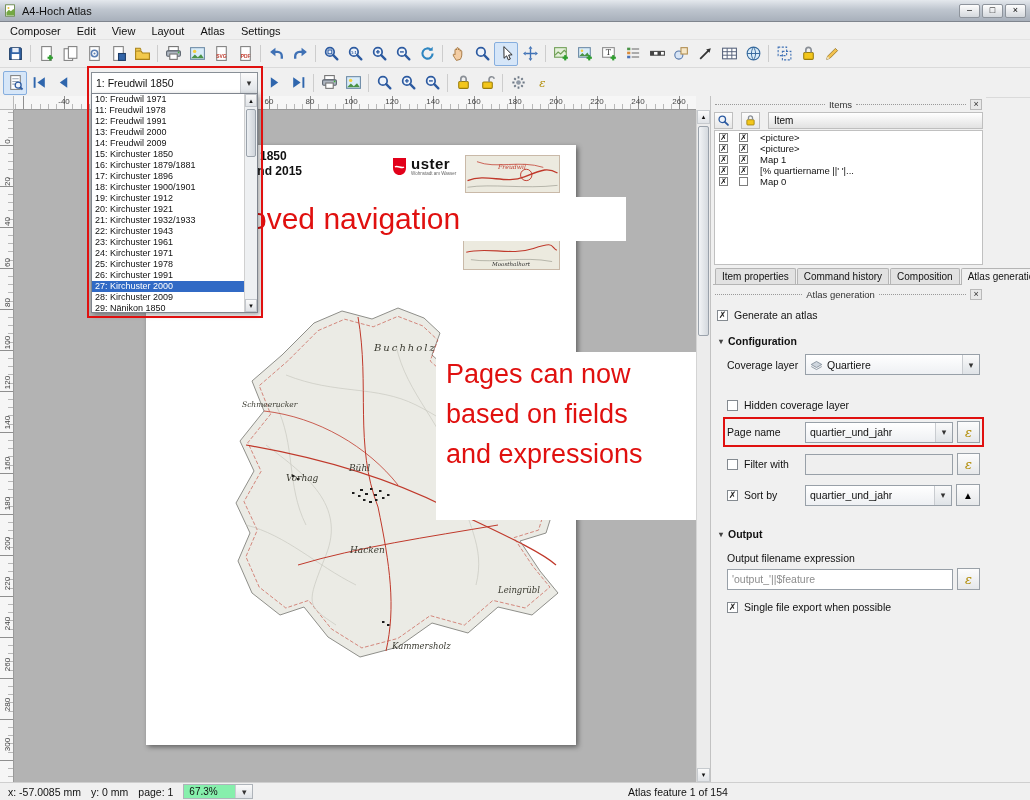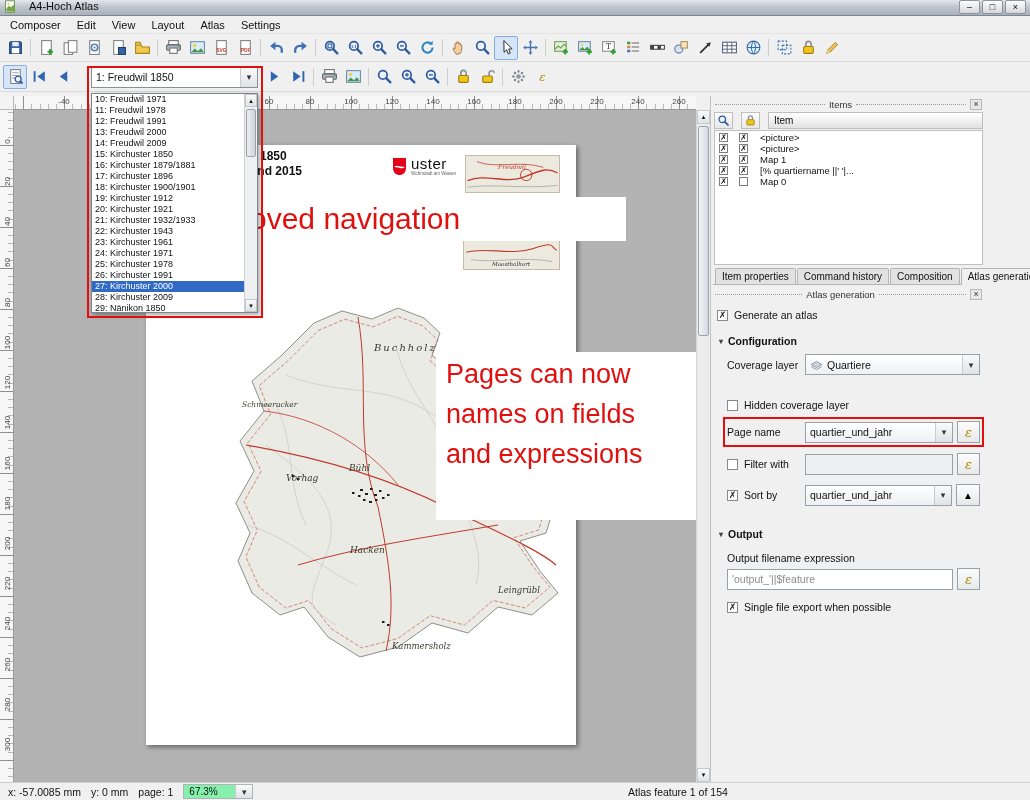--- a/index.html
+++ b/index.html
@@ -1,21 +1,21 @@
 <!DOCTYPE html>
 <html style="--accent: #e0100f; --selection: #316ac5; --uster-red: #e2001a;"><head>
 <meta charset="utf-8">
 <style>
   :root{ --accent:#e0100f; --selection:#316ac5; --uster-red:#e2001a; }
   *{box-sizing:border-box;margin:0;padding:0}
   body{font-family:"Liberation Sans",sans-serif;background:#555}
   #app{position:relative;width:1030px;height:800px;background:#f0f0f0;overflow:hidden;font-size:11px;color:#111}
 
   
-  .titlebar{height:16px;display:flex;gap:12px;padding:0 4px;
+  .titlebar{height:22px;display:flex;align-items:center;gap:5px;padding:0 4px;
     background:linear-gradient(#e4e8ed,#bfc6cf 45%,#a8b0bb);border-bottom:1px solid #7f858e}
   .app-icon svg{width:13px;height:13px;display:block}
   .title-text{font-size:11px}
   .win-controls{margin-left:auto;display:flex;gap:2px}
   .winbtn{width:21px;height:14px;display:flex;align-items:center;justify-content:center;
     background:linear-gradient(#fdfdfd,#d4d8dd);border:1px solid #8e949c;border-radius:2px;font-size:9px;line-height:1;cursor:default}
 
   
   .menubar{height:18px;display:flex;align-items:center;background:#f0f0f0;border-bottom:1px solid #e3e3e3;padding-left:2px}
   .menu-item{padding:2px 8px;font-size:11px}
@@ -69,21 +69,21 @@
   .vs-thumb{position:absolute;left:1px;right:1px;top:16px;height:210px;background:linear-gradient(90deg,#f2f4f6,#d4d9de);border:1px solid #9aa2ab;border-radius:2px}
 
   
   .page{position:absolute;left:132px;top:35px;width:430px;height:600px;background:#fff;box-shadow:2px 2px 5px rgba(0,0,0,.45)}
   .map-svg{position:absolute;left:0;top:0;width:430px;height:600px}
   .maplab text{font-family:"DejaVu Serif",serif;font-style:italic;fill:#3a3a30}
   .years{position:absolute;left:104px;top:4px;font-weight:bold;font-size:12px;line-height:15px}
   .years .l1{text-indent:10px}
   .logo{position:absolute;left:246px;top:12px;display:flex;gap:4px;align-items:flex-start}
   .logo svg{width:15px;height:19px;display:block}
-  .logo-text{font-weight:normal;font-size:15px;line-height:13px;letter-spacing:.5px}
+  .logo-text{font-weight:bold;font-size:15px;line-height:13px;letter-spacing:.5px}
   .logo-tag{font-size:4.5px;color:#666;margin-top:1px}
   .thumb{position:absolute;border:1px solid #c9b9a8;background:#eceadf;overflow:hidden}
   #thumb1{left:319px;top:10px;width:95px;height:38px}
   #thumb2{left:317px;top:95px;width:97px;height:30px}
   .thumb svg{width:100%;height:100%;display:block}
 
   
   .anno{position:absolute;background:#fff;color:var(--accent);z-index:40}
   #anno1{left:166px;top:87px;width:446px;height:44px;font-size:30px;line-height:40px;padding:2px 10px}
   #anno2{left:422px;top:242px;width:262px;height:168px;font-size:27px;line-height:40px;padding:2px 10px;white-space:nowrap}
@@ -710,21 +710,21 @@
             <path d="M0 12 C22 6 48 16 72 8 S90 6 97 10" fill="none" stroke="#c0392b" stroke-width="1.2"></path>
             <path d="M5 20 C30 24 60 16 92 22" fill="none" stroke="#9a9a8e" stroke-width="0.7"></path>
             <text x="48" y="27" font-size="6" text-anchor="middle" fill="#333" font-family="DejaVu Serif,serif" font-style="italic">Moosthalhort</text>
           </svg>
         </div>
       </div>
 
       <div class="anno" id="anno1">Improved navigation</div>
       <div class="anno" id="anno2">
         <div>Pages can now</div>
-        <div>names on fields</div>
+        <div>based on fields</div>
         <div>and expressions</div>
       </div>
     </div>
 
     <div class="vscroll">
       <div class="vs-arrow">▴</div>
       <div class="vs-thumb"></div>
       <div class="vs-arrow bottom">▾</div>
     </div>
   </div>

